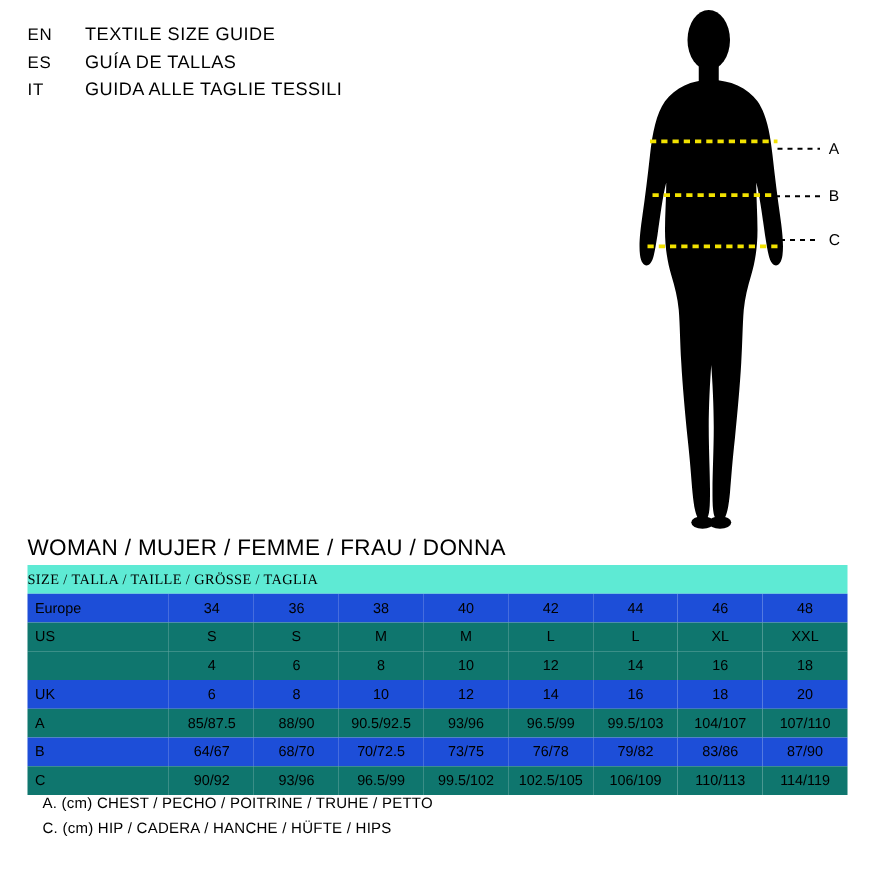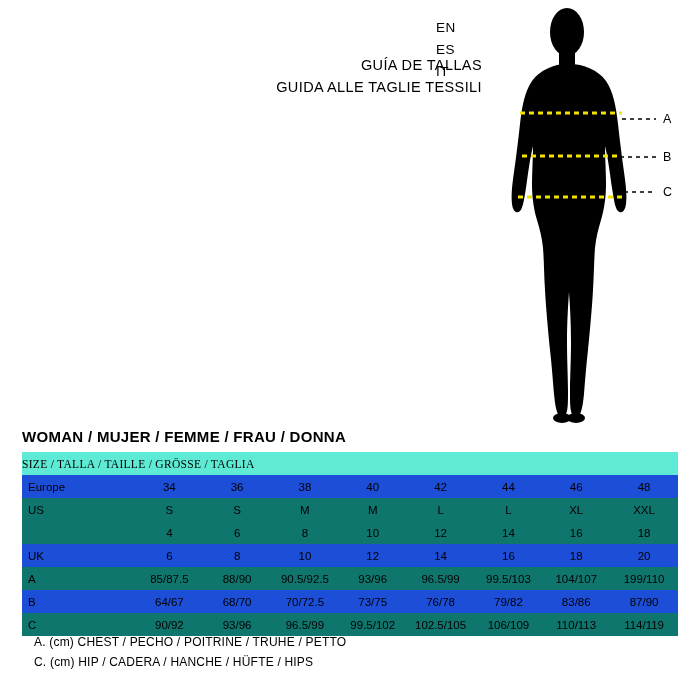--- a/index.html
+++ b/index.html
@@ -23,24 +23,23 @@
 
   
   .lang-block {
     position: absolute;
     left: 22px;
     top: 20px;
     width: 460px;
   }
   .lang-row {
     display: flex;
-    align-items: flex-end;
+    align-items: flex-start;
     height: 21px;
     margin-bottom: 1px;
-    flex-direction: column;
   }
   .lang-code {
     width: 46px;
     font-size: 13.5px;
     letter-spacing: 0.6px;
     font-weight: 400;
     color: #000;
   }
   .lang-title {
     font-size: 14.5px;
@@ -66,23 +65,23 @@
     font-size: 12.5px;
     font-weight: 400;
     color: #000;
   }
 
   
   .woman-label {
     position: absolute;
     left: 22px;
     top: 428px;
-    font-size: 15px;
+    font-size: 18px;
     letter-spacing: 0.3px;
-    font-weight: 700;
+    font-weight: 400;
     color: #000;
   }
 
   table.size-table {
     position: absolute;
     left: 22px;
     top: 452px;
     width: 656px;
     border-collapse: collapse;
     font-size: 11.5px;
@@ -126,20 +125,21 @@
   }
 </style>
 </head>
 <body>
 
 <div class="page">
 
   <div class="lang-block">
     <div class="lang-row">
       <div class="lang-code">EN</div>
+      <div class="lang-title">TEXTILE SIZE GUIDE</div>
     </div>
     <div class="lang-row">
       <div class="lang-code">ES</div>
       <div class="lang-title">GUÍA DE TALLAS</div>
     </div>
     <div class="lang-row">
       <div class="lang-code">IT</div>
       <div class="lang-title">GUIDA ALLE TAGLIE TESSILI</div>
     </div>
   </div>
@@ -271,21 +271,21 @@
 
       <tr class="row-shade">
         <td class="col-label">A</td>
         <td class="cell">85/87.5</td>
         <td class="cell">88/90</td>
         <td class="cell">90.5/92.5</td>
         <td class="cell">93/96</td>
         <td class="cell">96.5/99</td>
         <td class="cell">99.5/103</td>
         <td class="cell">104/107</td>
-        <td class="cell">199/110</td>
+        <td class="cell">107/110</td>
       </tr>
 
       <tr class="row-plain">
         <td class="col-label">B</td>
         <td class="cell">64/67</td>
         <td class="cell">68/70</td>
         <td class="cell">70/72.5</td>
         <td class="cell">73/75</td>
         <td class="cell">76/78</td>
         <td class="cell">79/82</td>

